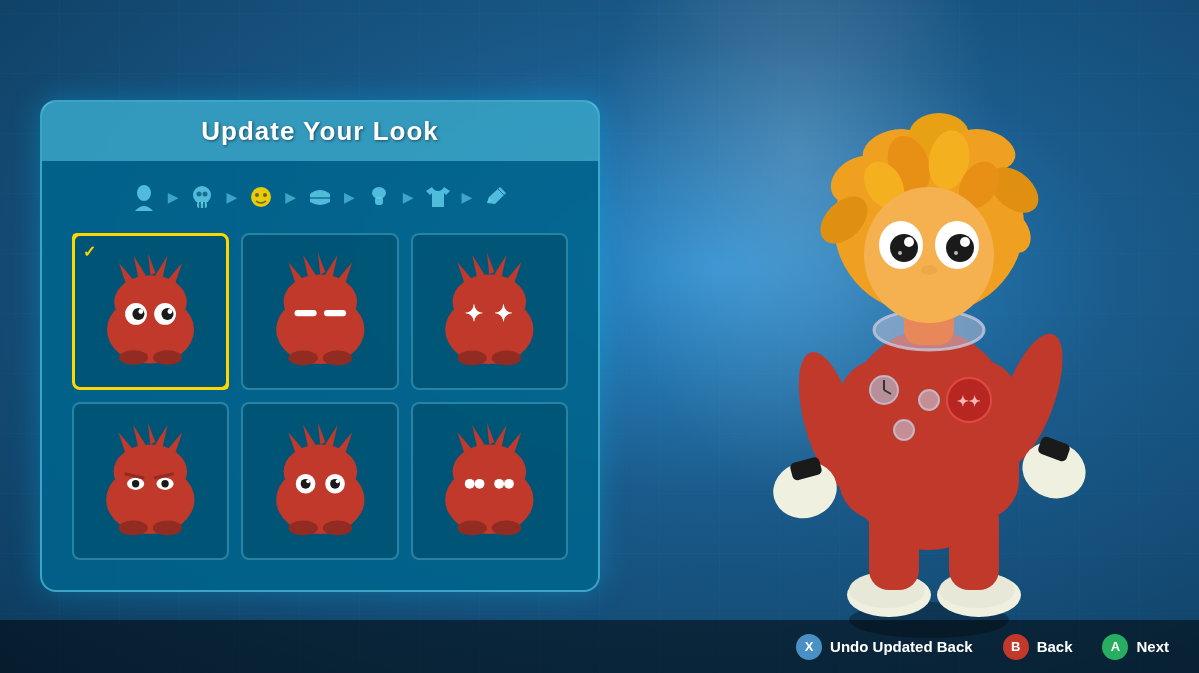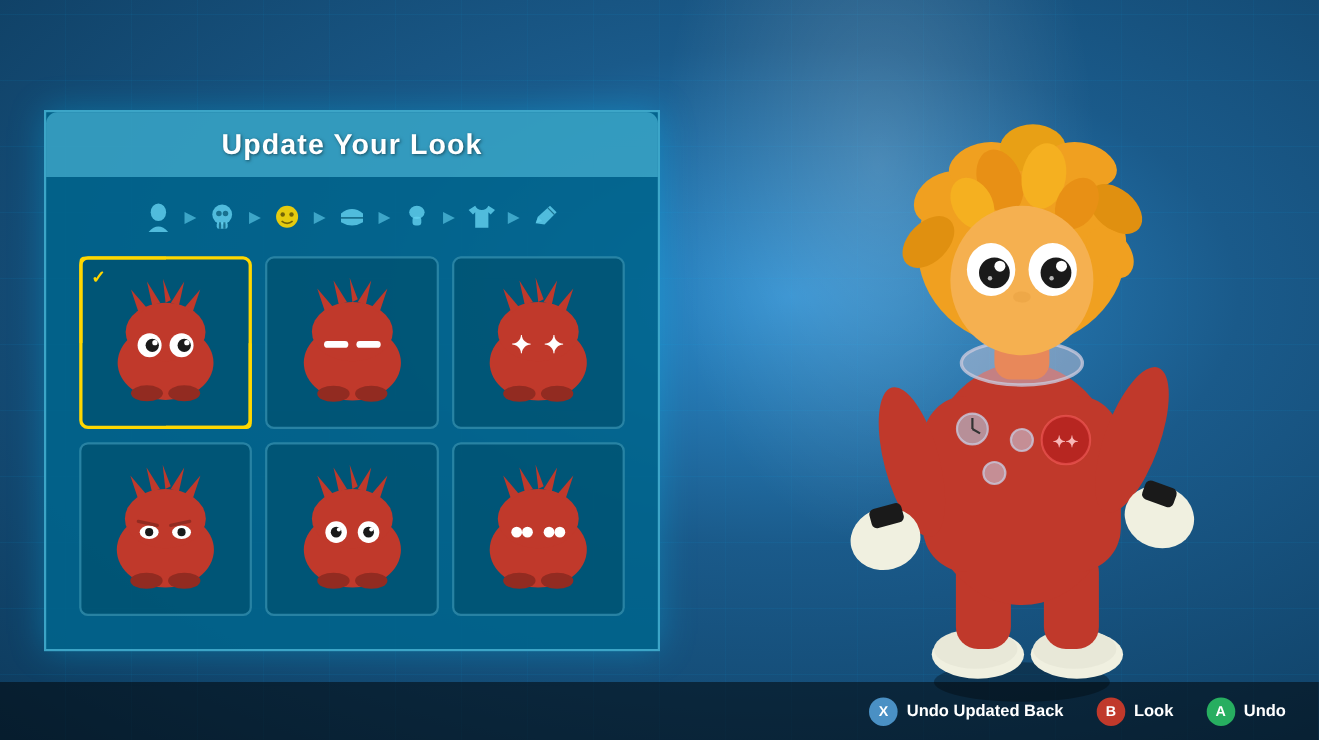--- a/index.html
+++ b/index.html
@@ -41,21 +41,21 @@
     }
 
     
     .panel {
       position: absolute;
       left: 40px;
       top: 100px;
       width: 560px;
       background: rgba(0, 100, 140, 0.88);
       border: 2px solid rgba(100,210,240,0.6);
-      border-radius: 0;
+      border-radius: 16px;
       padding: 0 0 30px 0;
       box-shadow: 0 0 30px rgba(0,200,255,0.3);
     }
 
     .panel-title-bar {
       background: rgba(100,210,240,0.5);
       border-radius: 10px 10px 0 0;
       padding: 14px 20px;
       text-align: center;
       margin-bottom: 18px;
@@ -493,19 +493,19 @@
   </svg>
 </div>
 
 <div class="bottom-bar">
   <div class="bottom-btn">
     <div class="btn-circle x">X</div>
     <span>Undo Updated Back</span>
   </div>
   <div class="bottom-btn">
     <div class="btn-circle b">B</div>
-    <span>Look</span>
+    <span>Back</span>
   </div>
   <div class="bottom-btn">
     <div class="btn-circle a">A</div>
-    <span>Undo</span>
+    <span>Next</span>
   </div>
 </div>
 
 </body></html>

